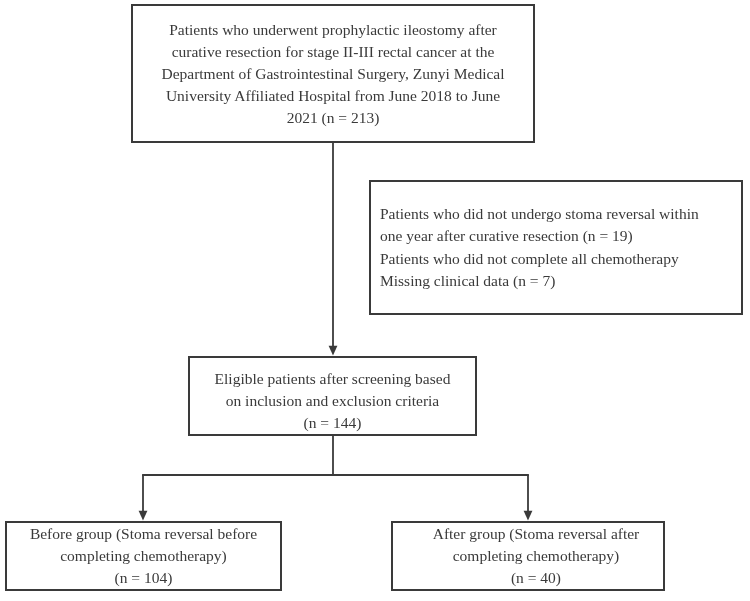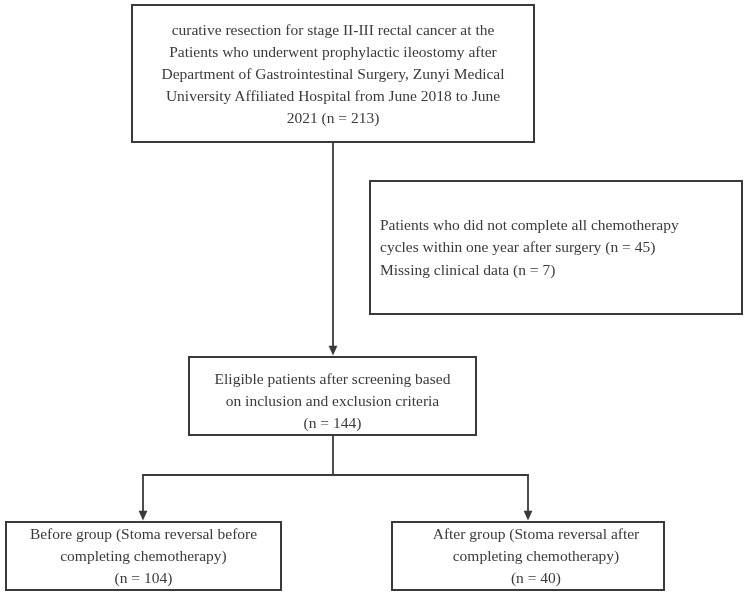--- a/index.html
+++ b/index.html
@@ -69,32 +69,33 @@
 
     <line x1="143" y1="475" x2="143" y2="511.5" stroke="#3a3a3a" stroke-width="1.8"></line>
     <polygon points="143,520.5 138.6,510.8 147.4,510.8" fill="#3a3a3a"></polygon>
 
     <line x1="528" y1="475" x2="528" y2="511.5" stroke="#3a3a3a" stroke-width="1.8"></line>
     <polygon points="528,520.5 523.6,510.8 532.4,510.8" fill="#3a3a3a"></polygon>
   </svg>
 
   <div class="flow-box centered box-enrollment">
     <div class="box-text">
+        <div>Patients who underwent prophylactic ileostomy after</div>
         <div>curative resection for stage II-III rectal cancer at the</div>
-        <div>Patients who underwent prophylactic ileostomy after</div>
         <div>Department of Gastrointestinal Surgery, Zunyi Medical</div>
         <div>University Affiliated Hospital from June 2018 to June</div>
         <div>2021 (n = 213)</div>
       </div>
   </div>
 
   <div class="flow-box left-aligned box-exclusion">
     <div class="box-text">
+        <div>Patients who did not undergo stoma reversal within</div>
+        <div>one year after curative resection (n = 19)</div>
         <div>Patients who did not complete all chemotherapy</div>
-        <div>cycles within one year after surgery (n = 45)</div>
         <div>Missing clinical data (n = 7)</div>
       </div>
   </div>
 
   <div class="flow-box centered box-eligible">
     <div class="box-text">
         <div>Eligible patients after screening based</div>
         <div>on inclusion and exclusion criteria</div>
         <div>(n = 144)</div>
       </div>

